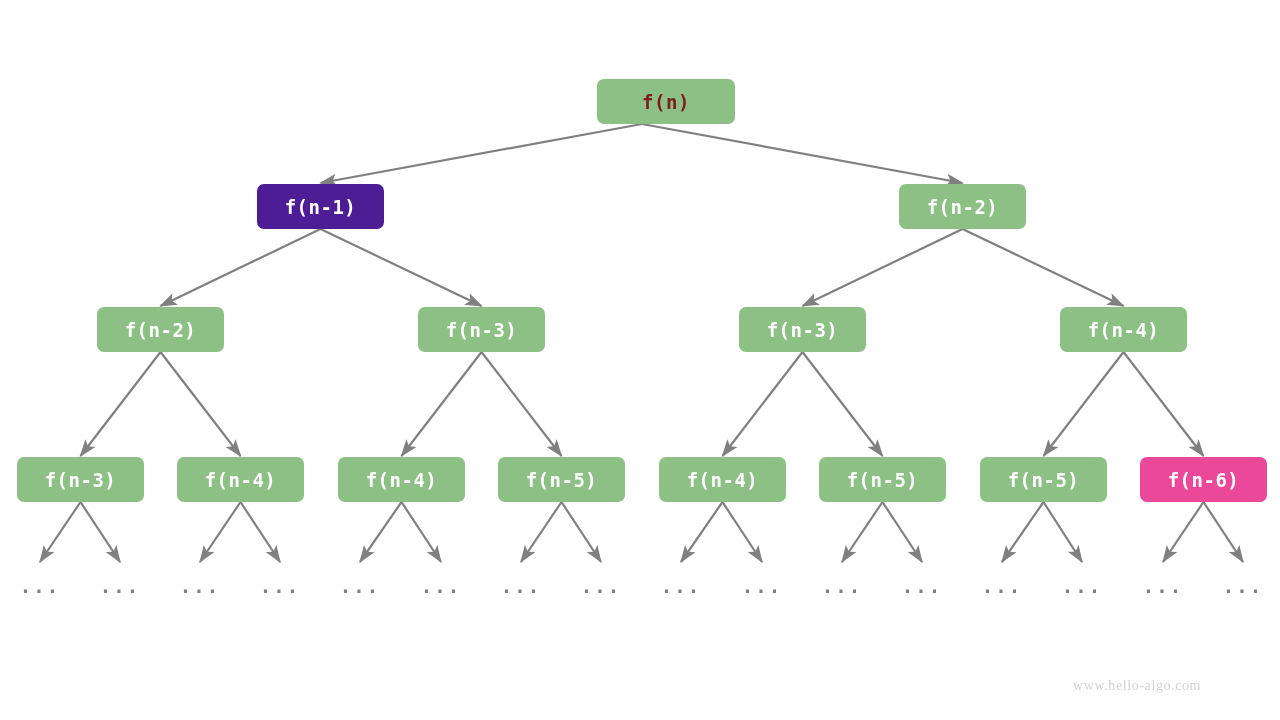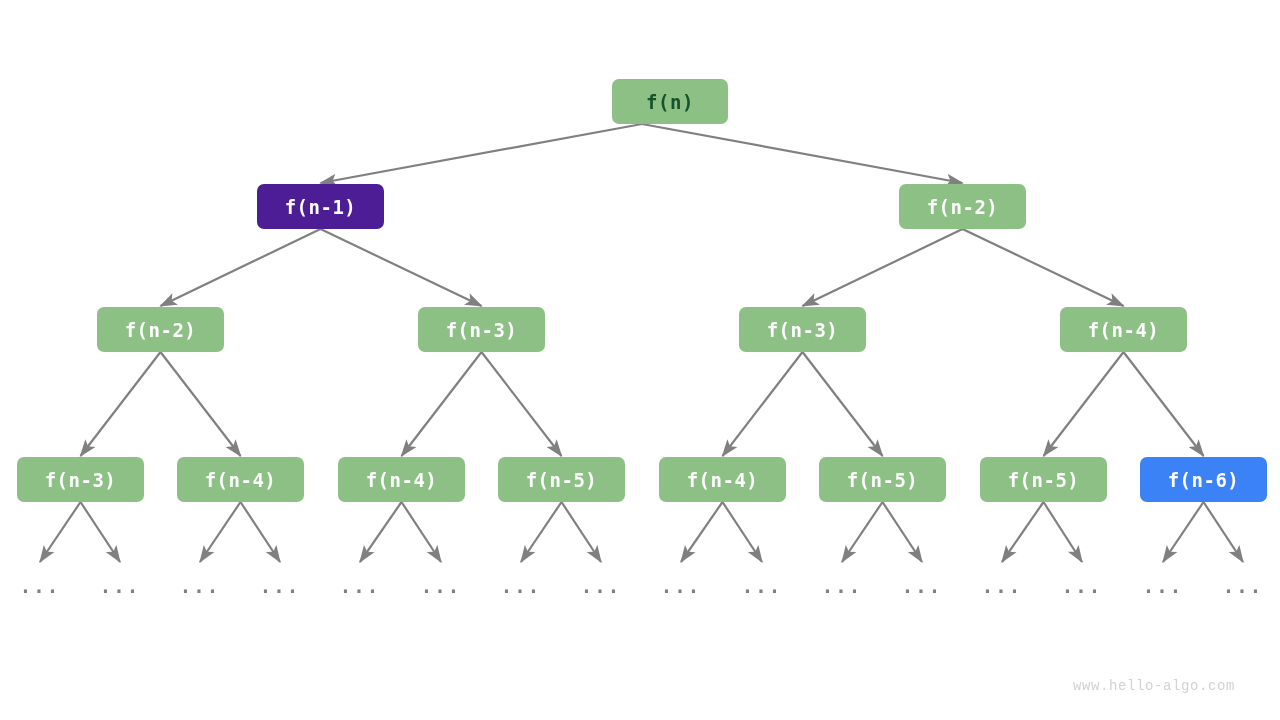--- a/index.html
+++ b/index.html
@@ -45,21 +45,21 @@
     font-size: 19px;
     font-weight: bold;
     letter-spacing: 2px;
     transform: translate(-50%, -50%);
     z-index: 2;
     white-space: nowrap;
   }
   .watermark {
     position: absolute;
     color: #d2d2d2;
-    font-family: Liberation Mono, monospace;
+    font-family: Liberation Serif, serif;
     font-size: 14px;
     letter-spacing: 0.6px;
     white-space: nowrap;
     z-index: 2;
   }
 </style>
 </head>
 <body>
 
 <div id="canvas">
@@ -100,35 +100,35 @@
         <line x1="882.5" y1="502" x2="842" y2="562" stroke="#808080" stroke-width="2.2" marker-end="url(#arrowhead)"></line>
         <line x1="882.5" y1="502" x2="922" y2="562" stroke="#808080" stroke-width="2.2" marker-end="url(#arrowhead)"></line>
         <line x1="1043.5" y1="502" x2="1002" y2="562" stroke="#808080" stroke-width="2.2" marker-end="url(#arrowhead)"></line>
         <line x1="1043.5" y1="502" x2="1082" y2="562" stroke="#808080" stroke-width="2.2" marker-end="url(#arrowhead)"></line>
         <line x1="1203.5" y1="502" x2="1163" y2="562" stroke="#808080" stroke-width="2.2" marker-end="url(#arrowhead)"></line>
         <line x1="1203.5" y1="502" x2="1243" y2="562" stroke="#808080" stroke-width="2.2" marker-end="url(#arrowhead)"></line>
       </g>
   </svg>
 
   <div id="nodes-group">
-      <div class="node" style="left: 612px; top: 79px; width: 116px; height: 45px; background: rgb(140, 192, 132); color: #14532d;">f(n)</div>
+      <div class="node" style="left: 597px; top: 79px; width: 138px; height: 45px; background: rgb(140, 192, 132); color: #7f1d1d;">f(n)</div>
       <div class="node" style="left: 257px; top: 184px; width: 127px; height: 45px; background: #4c1d95; color: rgb(255, 255, 255);">f(n-1)</div>
       <div class="node" style="left: 899px; top: 184px; width: 127px; height: 45px; background: rgb(140, 192, 132); color: rgb(255, 255, 255);">f(n-2)</div>
       <div class="node" style="left: 97px; top: 307px; width: 127px; height: 45px; background: rgb(140, 192, 132); color: rgb(255, 255, 255);">f(n-2)</div>
       <div class="node" style="left: 418px; top: 307px; width: 127px; height: 45px; background: rgb(140, 192, 132); color: rgb(255, 255, 255);">f(n-3)</div>
       <div class="node" style="left: 739px; top: 307px; width: 127px; height: 45px; background: rgb(140, 192, 132); color: rgb(255, 255, 255);">f(n-3)</div>
       <div class="node" style="left: 1060px; top: 307px; width: 127px; height: 45px; background: rgb(140, 192, 132); color: rgb(255, 255, 255);">f(n-4)</div>
       <div class="node" style="left: 17px; top: 457px; width: 127px; height: 45px; background: rgb(140, 192, 132); color: rgb(255, 255, 255);">f(n-3)</div>
       <div class="node" style="left: 177px; top: 457px; width: 127px; height: 45px; background: rgb(140, 192, 132); color: rgb(255, 255, 255);">f(n-4)</div>
       <div class="node" style="left: 338px; top: 457px; width: 127px; height: 45px; background: rgb(140, 192, 132); color: rgb(255, 255, 255);">f(n-4)</div>
       <div class="node" style="left: 498px; top: 457px; width: 127px; height: 45px; background: rgb(140, 192, 132); color: rgb(255, 255, 255);">f(n-5)</div>
       <div class="node" style="left: 659px; top: 457px; width: 127px; height: 45px; background: rgb(140, 192, 132); color: rgb(255, 255, 255);">f(n-4)</div>
       <div class="node" style="left: 819px; top: 457px; width: 127px; height: 45px; background: rgb(140, 192, 132); color: rgb(255, 255, 255);">f(n-5)</div>
       <div class="node" style="left: 980px; top: 457px; width: 127px; height: 45px; background: rgb(140, 192, 132); color: rgb(255, 255, 255);">f(n-5)</div>
-      <div class="node" style="left: 1140px; top: 457px; width: 127px; height: 45px; background: #3b82f6; color: rgb(255, 255, 255);">f(n-6)</div>
+      <div class="node" style="left: 1140px; top: 457px; width: 127px; height: 45px; background: #ec4899; color: rgb(255, 255, 255);">f(n-6)</div>
     </div>
   <div id="ellipses-group">
       <div class="ellipsis" style="left: 40px; top: 586px; color: rgb(128, 128, 128);">...</div>
       <div class="ellipsis" style="left: 120px; top: 586px; color: rgb(128, 128, 128);">...</div>
       <div class="ellipsis" style="left: 200px; top: 586px; color: rgb(128, 128, 128);">...</div>
       <div class="ellipsis" style="left: 280px; top: 586px; color: rgb(128, 128, 128);">...</div>
       <div class="ellipsis" style="left: 360px; top: 586px; color: rgb(128, 128, 128);">...</div>
       <div class="ellipsis" style="left: 441px; top: 586px; color: rgb(128, 128, 128);">...</div>
       <div class="ellipsis" style="left: 521px; top: 586px; color: rgb(128, 128, 128);">...</div>
       <div class="ellipsis" style="left: 601px; top: 586px; color: rgb(128, 128, 128);">...</div>

